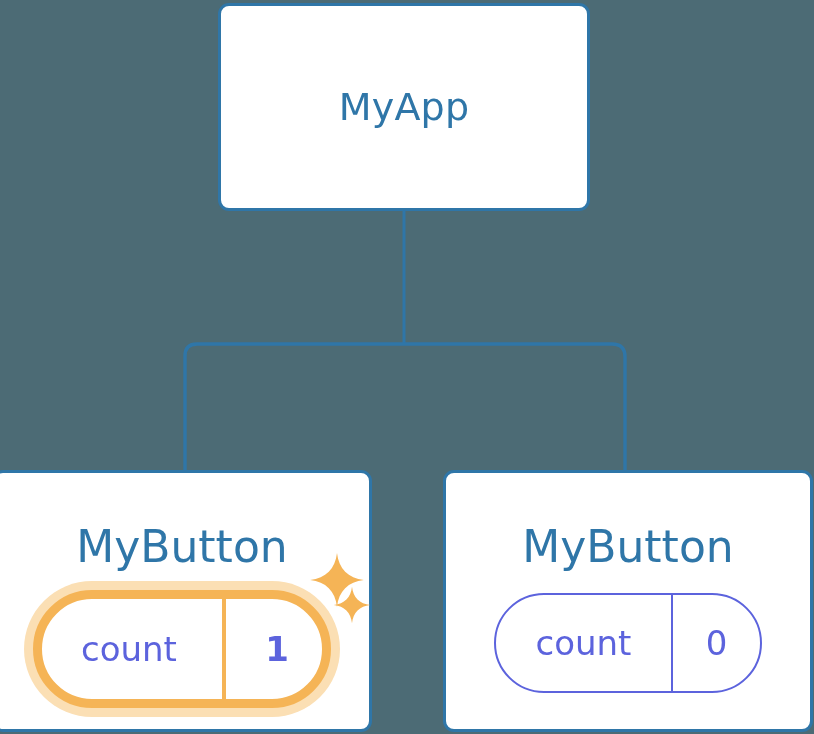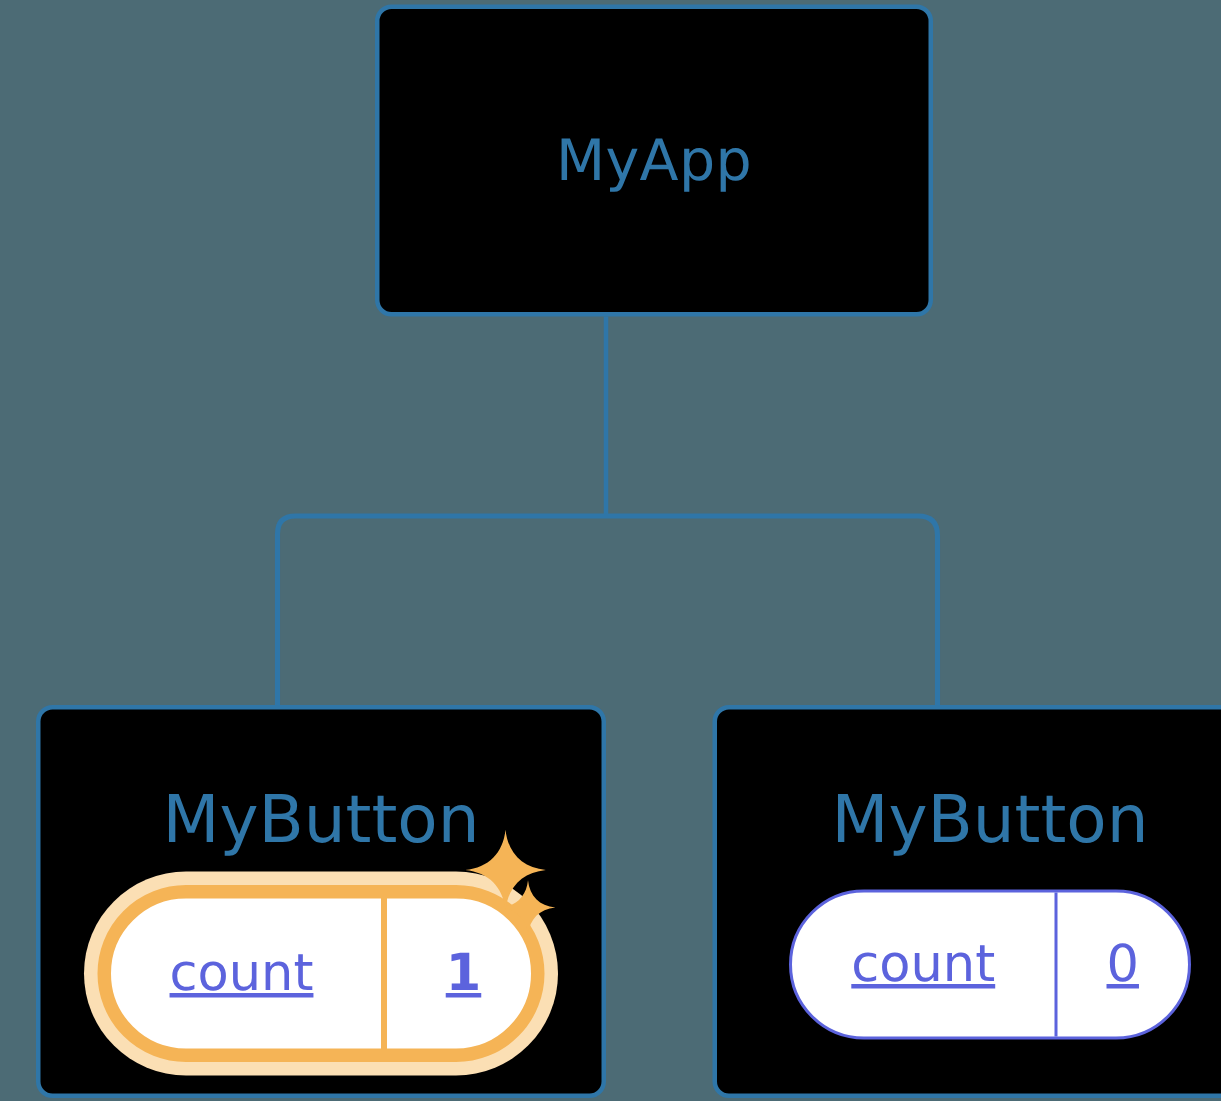--- a/index.html
+++ b/index.html
@@ -27,25 +27,24 @@
     position: absolute;
     left: 0; top: 0;
     width: 814px;
     height: 734px;
     pointer-events: none;
   }
 
   
   .node {
     position: absolute;
-    background: #000000;
+    background: #ffffff;
     border: 3px solid #2f76a8;
     border-radius: 11px;
     box-sizing: border-box;
-    margin-left: 32px;
   }
 
   .node-root {
     left: 218px;
     top: 3px;
     width: 372px;
     height: 208px;
     display: flex;
     align-items: center;
     justify-content: center;
@@ -101,21 +100,20 @@
     background: #ffffff;
   }
 
   .pill-cell {
     display: flex;
     align-items: center;
     justify-content: center;
     box-sizing: border-box;
     line-height: 1;
     white-space: nowrap;
-    text-decoration: underline;
   }
 
   
   .pill-plain {
     width: 268px;
     height: 100px;
     border: 2px solid #5c63dd;
     border-radius: 50px;
   }
   .pill-plain .pill-key {

